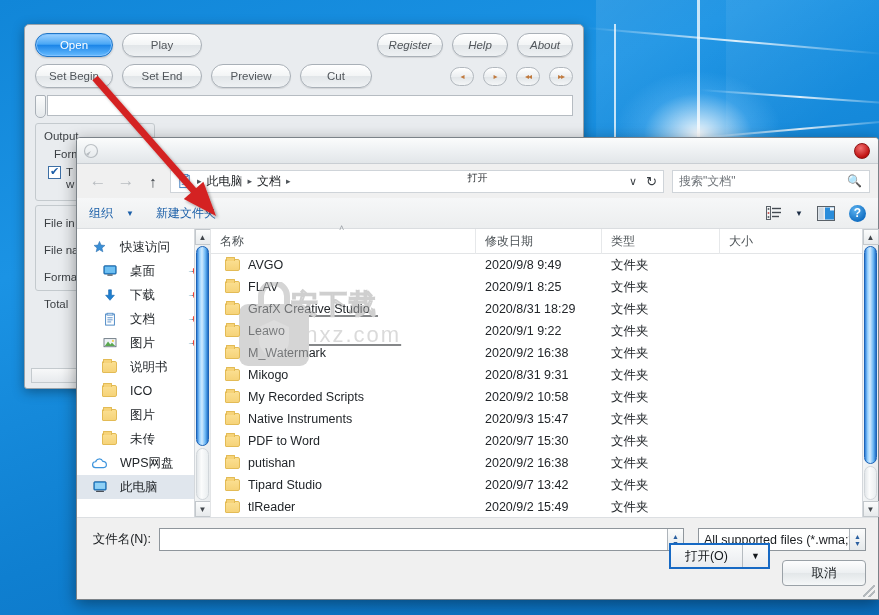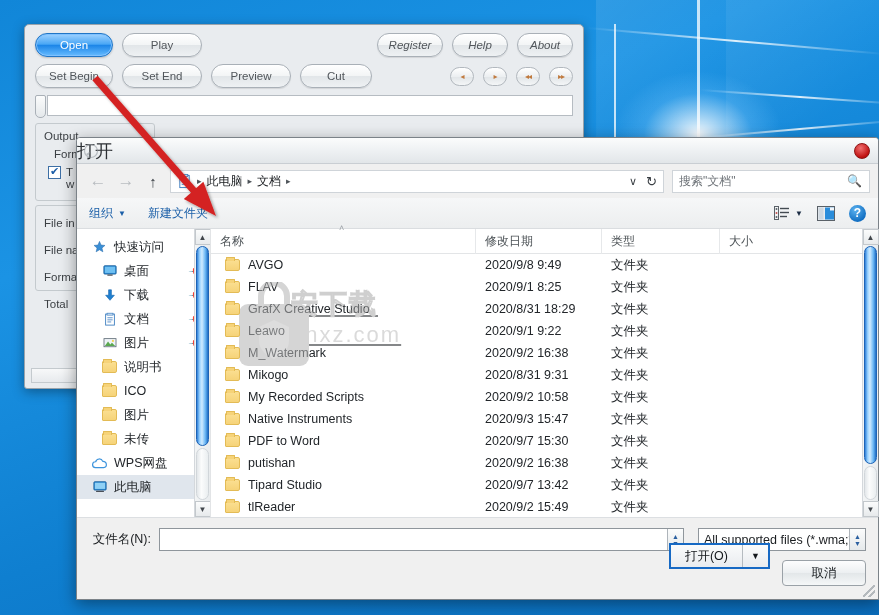--- a/index.html
+++ b/index.html
@@ -158,22 +158,22 @@
     display: flex; flex-direction: column;
   }
   #dlg-titlebar {
     height: 26px; flex: none;
     background: linear-gradient(to bottom, #fbfcfc 0%, #eef1f3 50%, #e2e6e9 100%);
     border-bottom: 1px solid #c9ced3;
     border-radius: 3px 3px 0 0;
     position: relative;
   }
   #dlg-title {
-    line-height: 26px; 
-    font-size: 18px; color: #2b2f33;
+    line-height: 26px; text-align: center;
+    font-size: 10px; color: #2b2f33; margin-top: 27px;
   }
   #dlg-close {
     position: absolute; right: 8px; top: 5px;
     width: 16px; height: 16px; border-radius: 50%;
     background: radial-gradient(circle at 40% 30%, #f07070, #c01010 70%, #8e0505);
     border: 1px solid #8d1414;
     cursor: pointer;
   }
 
   #dlg-navbar {
@@ -219,21 +219,21 @@
 
   #dlg-toolbar {
     height: 31px; flex: none;
     display: flex; align-items: center;
     padding: 0 12px;
     background: linear-gradient(to bottom, #f6f7f8, #eceeef);
     border-bottom: 1px solid #dadde0;
     font-size: 12px; color: #1b5fa8;
     gap: 22px;
   }
-  .tb-item { display: flex; align-items: center; gap: 5px; cursor: default; }
+  .tb-item { display: flex; align-items: center; gap: 13px; cursor: default; }
   .caret { font-size: 8px; color: #1b5fa8; }
   #tb-right { margin-left: auto; display: flex; align-items: center; gap: 14px; }
   #help-icon {
     width: 17px; height: 17px; border-radius: 50%;
     background: radial-gradient(circle at 38% 30%, #5bb2f0, #0f6cc0 75%);
     color: #fff; font-size: 12px; font-weight: bold;
     display: flex; align-items: center; justify-content: center;
     cursor: pointer;
   }
 
@@ -244,21 +244,21 @@
     width: 134px; flex: none;
     background: #fff;
     border-right: 1px solid #e2e4e6;
     padding-top: 6px;
     font-size: 12.5px; color: #22262a;
     overflow: hidden;
     position: relative;
   }
   .nav-item {
     height: 24px; display: flex; align-items: center;
-    padding-left: 14px; gap: 6px; cursor: default;
+    padding-left: 14px; gap: 12px; cursor: default;
     position: relative;
   }
   .nav-item.sub { padding-left: 24px; }
   .nav-item.selected { background: #e0e6ed; }
   .nav-ico { width: 17px; height: 16px; flex: none; display: flex; align-items: center; justify-content: center; }
   .pin {
     position: absolute; right: 10px; top: 7px;
     width: 10px; height: 10px; color: #9aa0a6; font-size: 10px;
     transform: rotate(38deg);
   }

